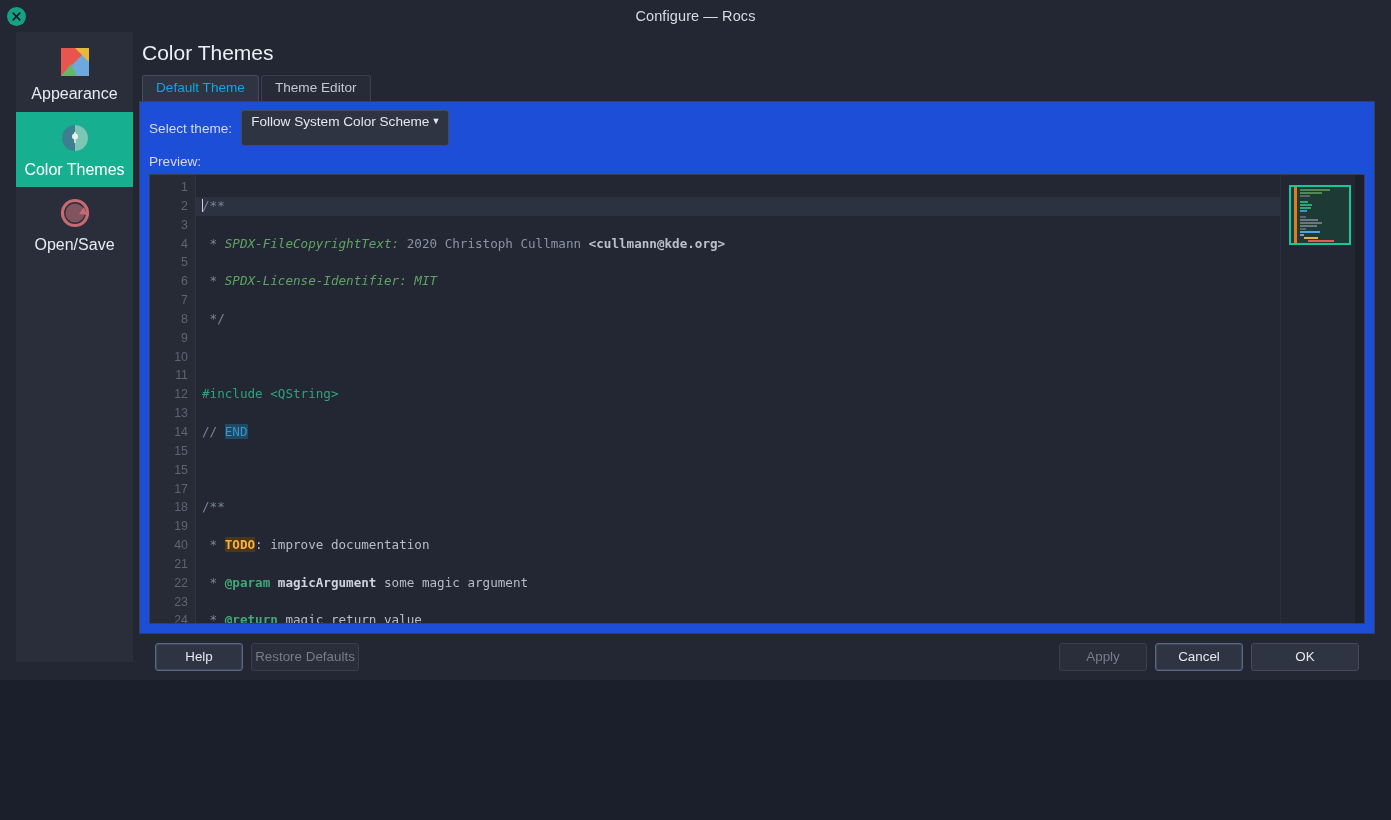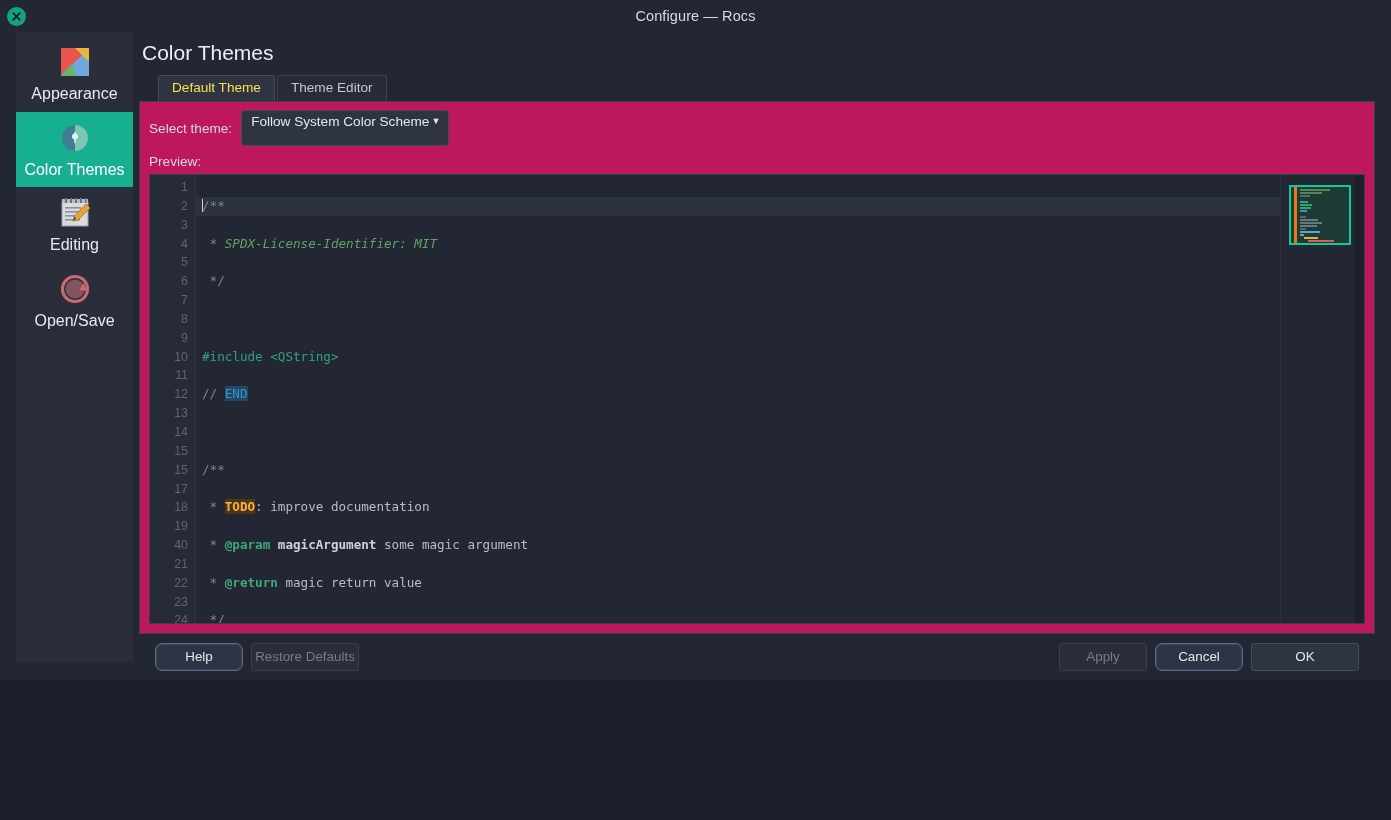--- a/index.html
+++ b/index.html
@@ -102,32 +102,31 @@
     padding: 4px 13px 5px 13px;
     background: #272b37;
     border: 1px solid #3b4050;
     border-bottom: none;
     border-radius: 3px 3px 0 0;
     cursor: pointer;
     line-height: 1.25;
   }
   .tab.active {
     background: #2f3442;
-    color: #fde047;
+    color: #0ea5e9;
     border-color: #454b5d;
-    margin-left: 16px;
   }
   .tab + .tab { margin-left: 2px; }
 
   
   .panel {
     flex: 1 1 auto;
     min-height: 0;
     border: 1px solid #3b4050;
-    background: #be185d;
+    background: #1d4ed8;
     padding: 8px 9px 9px 9px;
     display: flex; flex-direction: column;
     margin-top: -1px;
   }
   .row-theme {
     display: flex; align-items: center; gap: 9px;
     flex: 0 0 auto;
     padding-bottom: 8px;
   }
   .field-label { font-size: 13.6px; color: #d5d9e2; }
@@ -279,21 +278,21 @@
     color: #e4e8f0;
     font-size: 13.4px;
     padding: 5px 0 6px 0;
     min-width: 88px;
     text-align: center;
     cursor: pointer;
     font-family: "Liberation Sans", sans-serif;
   }
   .btn.wide { min-width: 108px; }
   .btn.disabled { color: #767c8b; background: #2a2e3a; border-color: #3b4050; }
-  .btn.focusring { border-color: #5a6880; box-shadow: 0 0 0 1px #3d4762 inset; border-radius: 7px; }
+  .btn.focusring { border-color: #5a6880; box-shadow: 0 0 0 1px #3d4762 inset; }
   .footer-left { display: flex; gap: 8px; }
   .footer-right { display: flex; gap: 8px; margin-left: auto; }
 </style>
 </head>
 <body>
 
 <div class="window">
 
   <div class="titlebar">
     <div class="close-btn">
@@ -321,42 +320,20 @@
       <div class="side-item selected">
         <svg class="side-icon" viewBox="0 0 36 36">
           <circle cx="18" cy="18" r="13" fill="#3d7f91"></circle>
           <path d="M18 5 A13 13 0 0 1 18 31 Z" fill="#7cc6b4"></path>
           <rect x="17.1" y="12" width="1.8" height="11" fill="#cfe8e2"></rect>
           <circle cx="18" cy="16.5" r="3" fill="#e4f2ee"></circle>
         </svg>
         <div class="side-label">Color Themes</div>
       </div>
 
-      <div class="side-item">
-        <svg class="side-icon" viewBox="0 0 36 36">
-          <rect x="5" y="7" width="26" height="24" fill="#d8dade" stroke="#9ba0a8" stroke-width="1"></rect>
-          <rect x="5" y="4" width="26" height="4" fill="#b9bec6"></rect>
-          <g fill="#6e747e">
-            <rect x="8" y="3" width="2" height="5"></rect>
-              <rect x="13" y="3" width="2" height="5"></rect>
-            <rect x="18" y="3" width="2" height="5"></rect>
-              <rect x="23" y="3" width="2" height="5"></rect>
-            <rect x="28" y="3" width="1.5" height="5"></rect>
-          </g>
-          <g fill="#8d939c">
-            <rect x="8" y="12" width="16" height="1.6"></rect>
-              <rect x="8" y="16" width="18" height="1.6"></rect>
-            <rect x="8" y="20" width="12" height="1.6"></rect>
-              <rect x="8" y="24" width="15" height="1.6"></rect>
-          </g>
-          <path d="M29 9 L33 13 L21 25 L16 26 L17.5 21 Z" fill="#e8a33d" stroke="#b87a22" stroke-width="1"></path>
-          <path d="M16 26 L17.5 21 L19 24 Z" fill="#4c4c4c"></path>
-        </svg>
-        <div class="side-label">Editing</div>
-      </div>
 
       <div class="side-item">
         <svg class="side-icon" viewBox="0 0 36 36">
           <circle cx="18" cy="18" r="12.5" fill="none" stroke="#c76a72" stroke-width="3.2"></circle>
           <circle cx="18" cy="18" r="9.6" fill="#c9747c" opacity="0.55"></circle>
           <path d="M27 12 L30 20 L22 19 Z" fill="#c76a72"></path>
         </svg>
         <div class="side-label">Open/Save</div>
       </div>
 
@@ -411,20 +388,21 @@
                 <div class="ln">22</div>
                 <div class="ln">23</div>
                 <div class="ln">24</div>
                 <div class="ln">25</div>
                 <div class="ln">26</div>
                 <div class="ln">27</div>
               </div>
 
             <div class="code">
 <span class="cl current"><span class="caret-bar"></span><span class="c-cmt">/**</span></span>
+<span class="cl"><span class="c-cmt"> * </span><span class="c-doc">SPDX-FileCopyrightText:</span><span class="c-doctx"> 2020 Christoph Cullmann </span><span class="c-docb">&lt;cullmann@kde.org&gt;</span></span>
 <span class="cl"><span class="c-cmt"> * </span><span class="c-doc">SPDX-License-Identifier: MIT</span></span>
 <span class="cl"><span class="c-cmt"> */</span></span>
 <span class="cl"> </span>
 <span class="cl"><span class="c-pre">#include &lt;QString&gt;</span></span>
 <span class="cl"><span class="c-cmt">// </span><span class="c-region">END</span></span>
 <span class="cl"> </span>
 <span class="cl"><span class="c-cmt">/**</span></span>
 <span class="cl"><span class="c-cmt"> * </span><span class="c-alert">TODO</span><span class="c-txt">: improve documentation</span></span>
 <span class="cl"><span class="c-cmt"> * </span><span class="c-tag">@param</span><span class="c-txt"> </span><span class="c-var">magicArgument</span><span class="c-txt"> some magic argument</span></span>
 <span class="cl"><span class="c-cmt"> * </span><span class="c-tag">@return</span><span class="c-txt"> magic return value</span></span>

